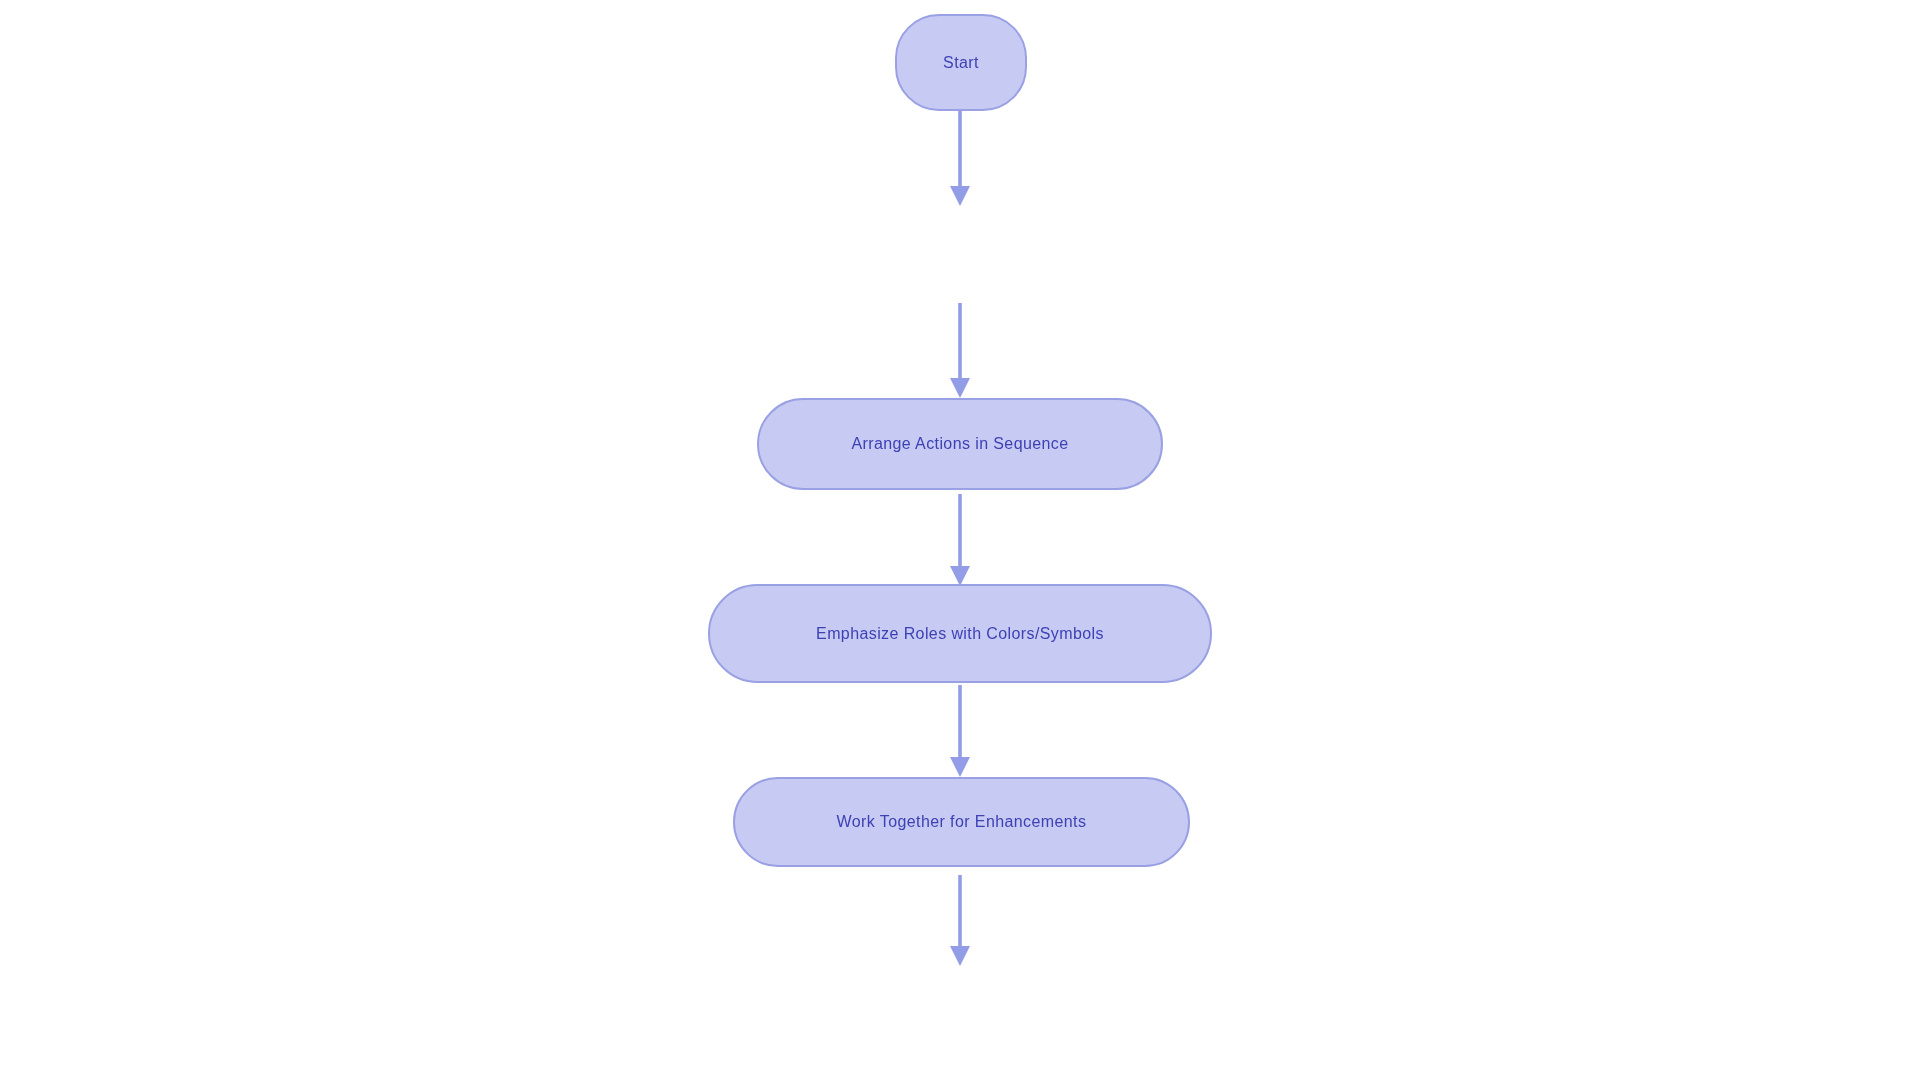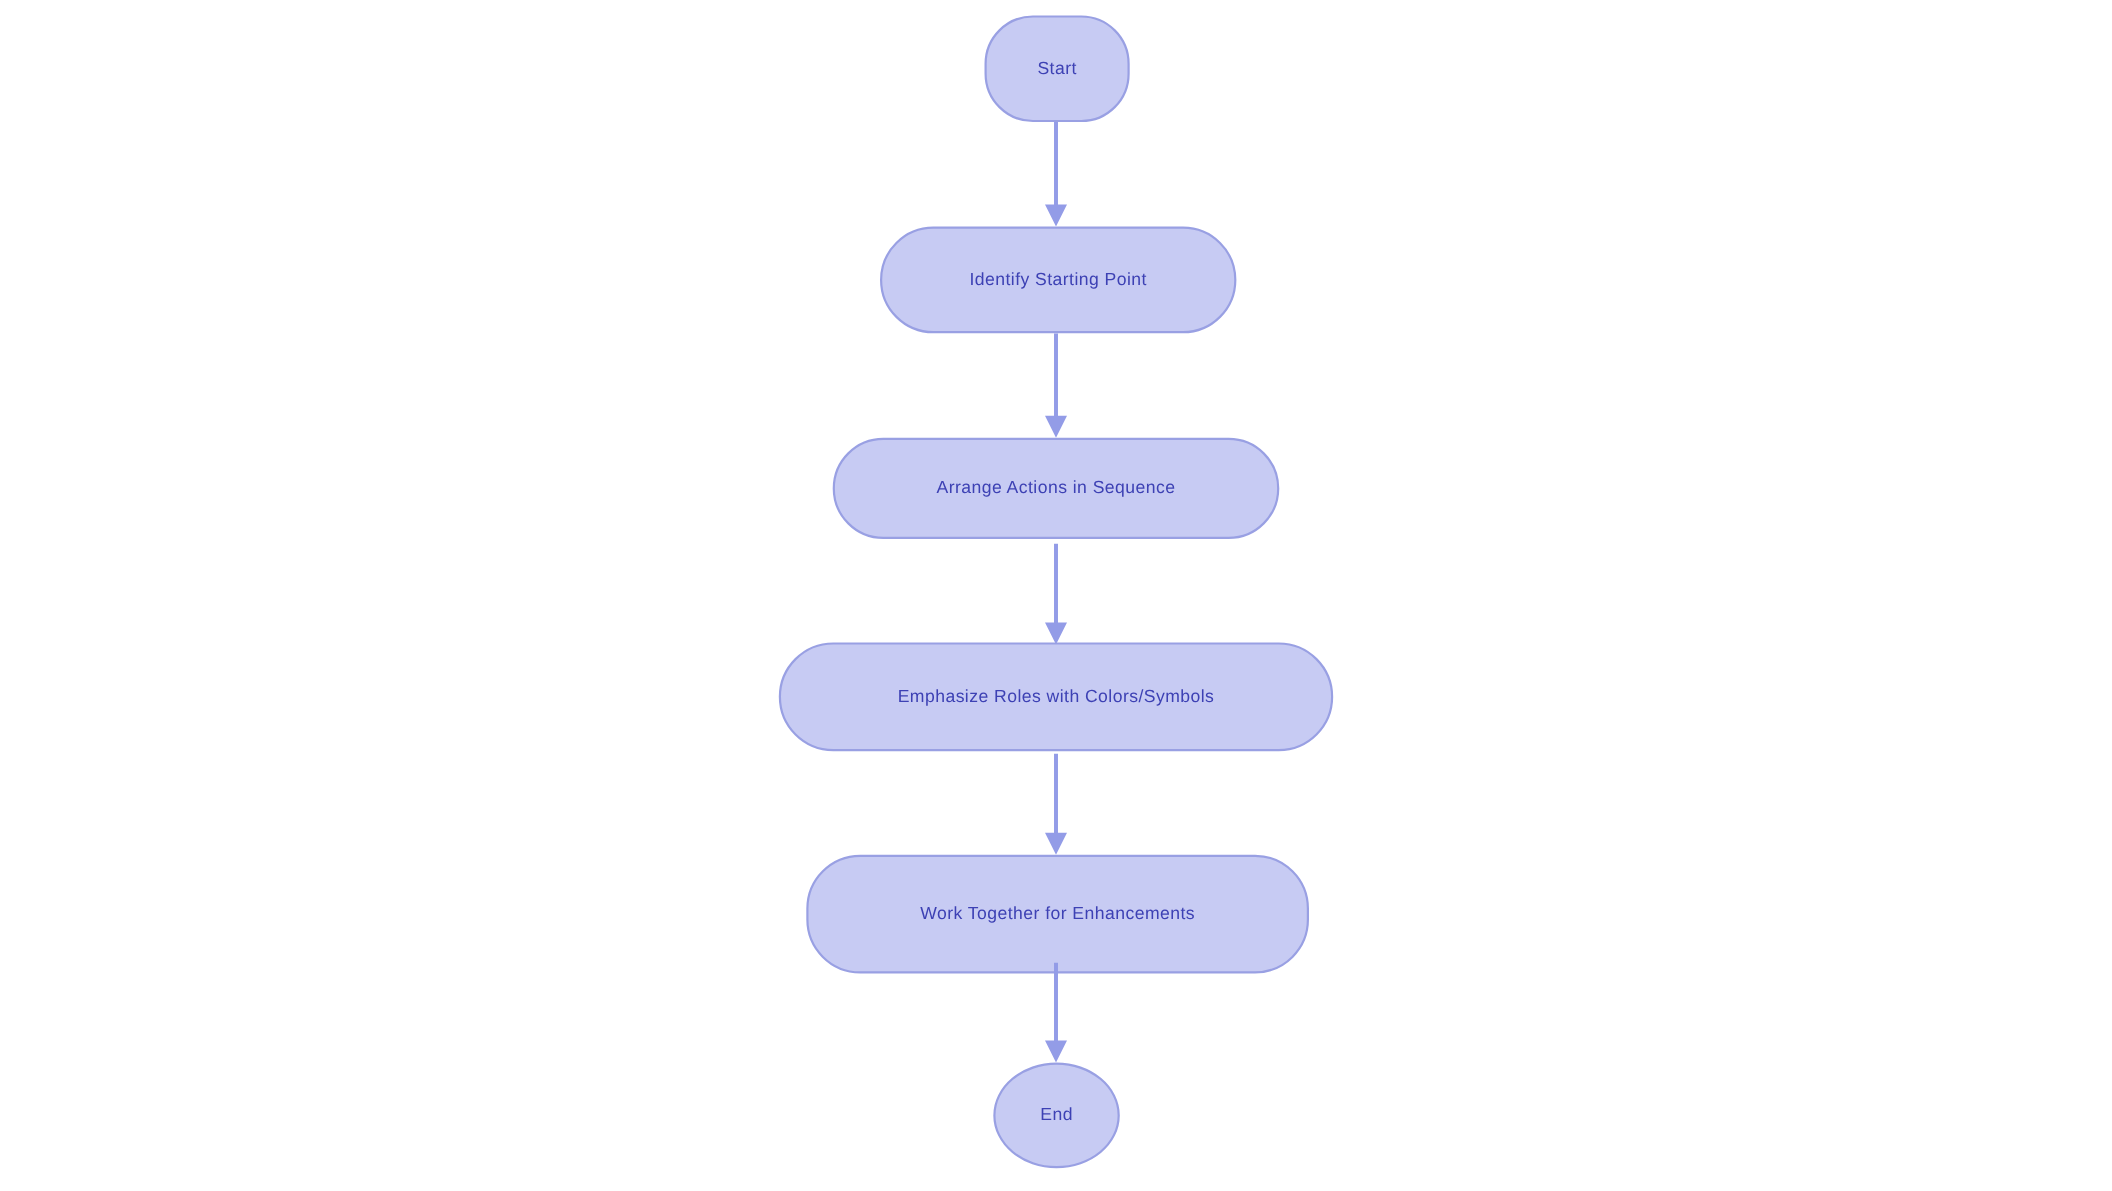--- a/index.html
+++ b/index.html
@@ -30,21 +30,21 @@
     font-size: 16px;
     letter-spacing: 0.4px;
     text-align: center;
     white-space: nowrap;
   }
   
   .n1 { left: 895px; top: 14px;  width: 132px; height: 97px; border-radius: 44px; }
   .n2 { left: 800px; top: 206px; width: 324px; height: 97px; border-radius: 48.5px; }
   .n3 { left: 757px; top: 398px; width: 406px; height: 92px; border-radius: 48px; }
   .n4 { left: 708px; top: 584px; width: 504px; height: 99px; border-radius: 49.5px; }
-  .n5 { left: 733px; top: 777px; width: 457px; height: 108px; border-radius: 49px; }
+  .n5 { left: 733px; top: 777px; width: 457px; height: 90px; border-radius: 49px; }
   .n6 { left: 903px; top: 966px; width: 115px; height: 96px; border-radius: 50%; }
 
   .arrow {
     position: absolute;
     left: 948px;
     width: 24px;
     display: block;
   }
   .arrow line    { stroke: var(--arrow); stroke-width: 3.6; }
   .arrow polygon { fill: var(--arrow); }
@@ -61,23 +61,20 @@
 
   <div class="node n1">
     <span>Start</span>
   </div>
 
   <svg class="arrow a1" viewBox="0 0 24 95" preserveAspectRatio="none" xmlns="http://www.w3.org/2000/svg">
     <line x1="12" y1="0" x2="12" y2="77"></line>
       <polygon points="2,75 22,75 12,95"></polygon>
   </svg>
 
-  <div class="node n2">
-    <span>Identify Starting Point</span>
-  </div>
 
   <svg class="arrow a2" viewBox="0 0 24 95" preserveAspectRatio="none" xmlns="http://www.w3.org/2000/svg">
     <line x1="12" y1="0" x2="12" y2="77"></line>
       <polygon points="2,75 22,75 12,95"></polygon>
   </svg>
 
   <div class="node n3">
     <span>Arrange Actions in Sequence</span>
   </div>
 
@@ -97,17 +94,14 @@
 
   <div class="node n5">
     <span>Work Together for Enhancements</span>
   </div>
 
   <svg class="arrow a5" viewBox="0 0 24 91" preserveAspectRatio="none" xmlns="http://www.w3.org/2000/svg">
     <line x1="12" y1="0" x2="12" y2="73"></line>
       <polygon points="2,71 22,71 12,91"></polygon>
   </svg>
 
-  <div class="node n6">
-    <span>End</span>
-  </div>
 
 </div>
 
 </body></html>

